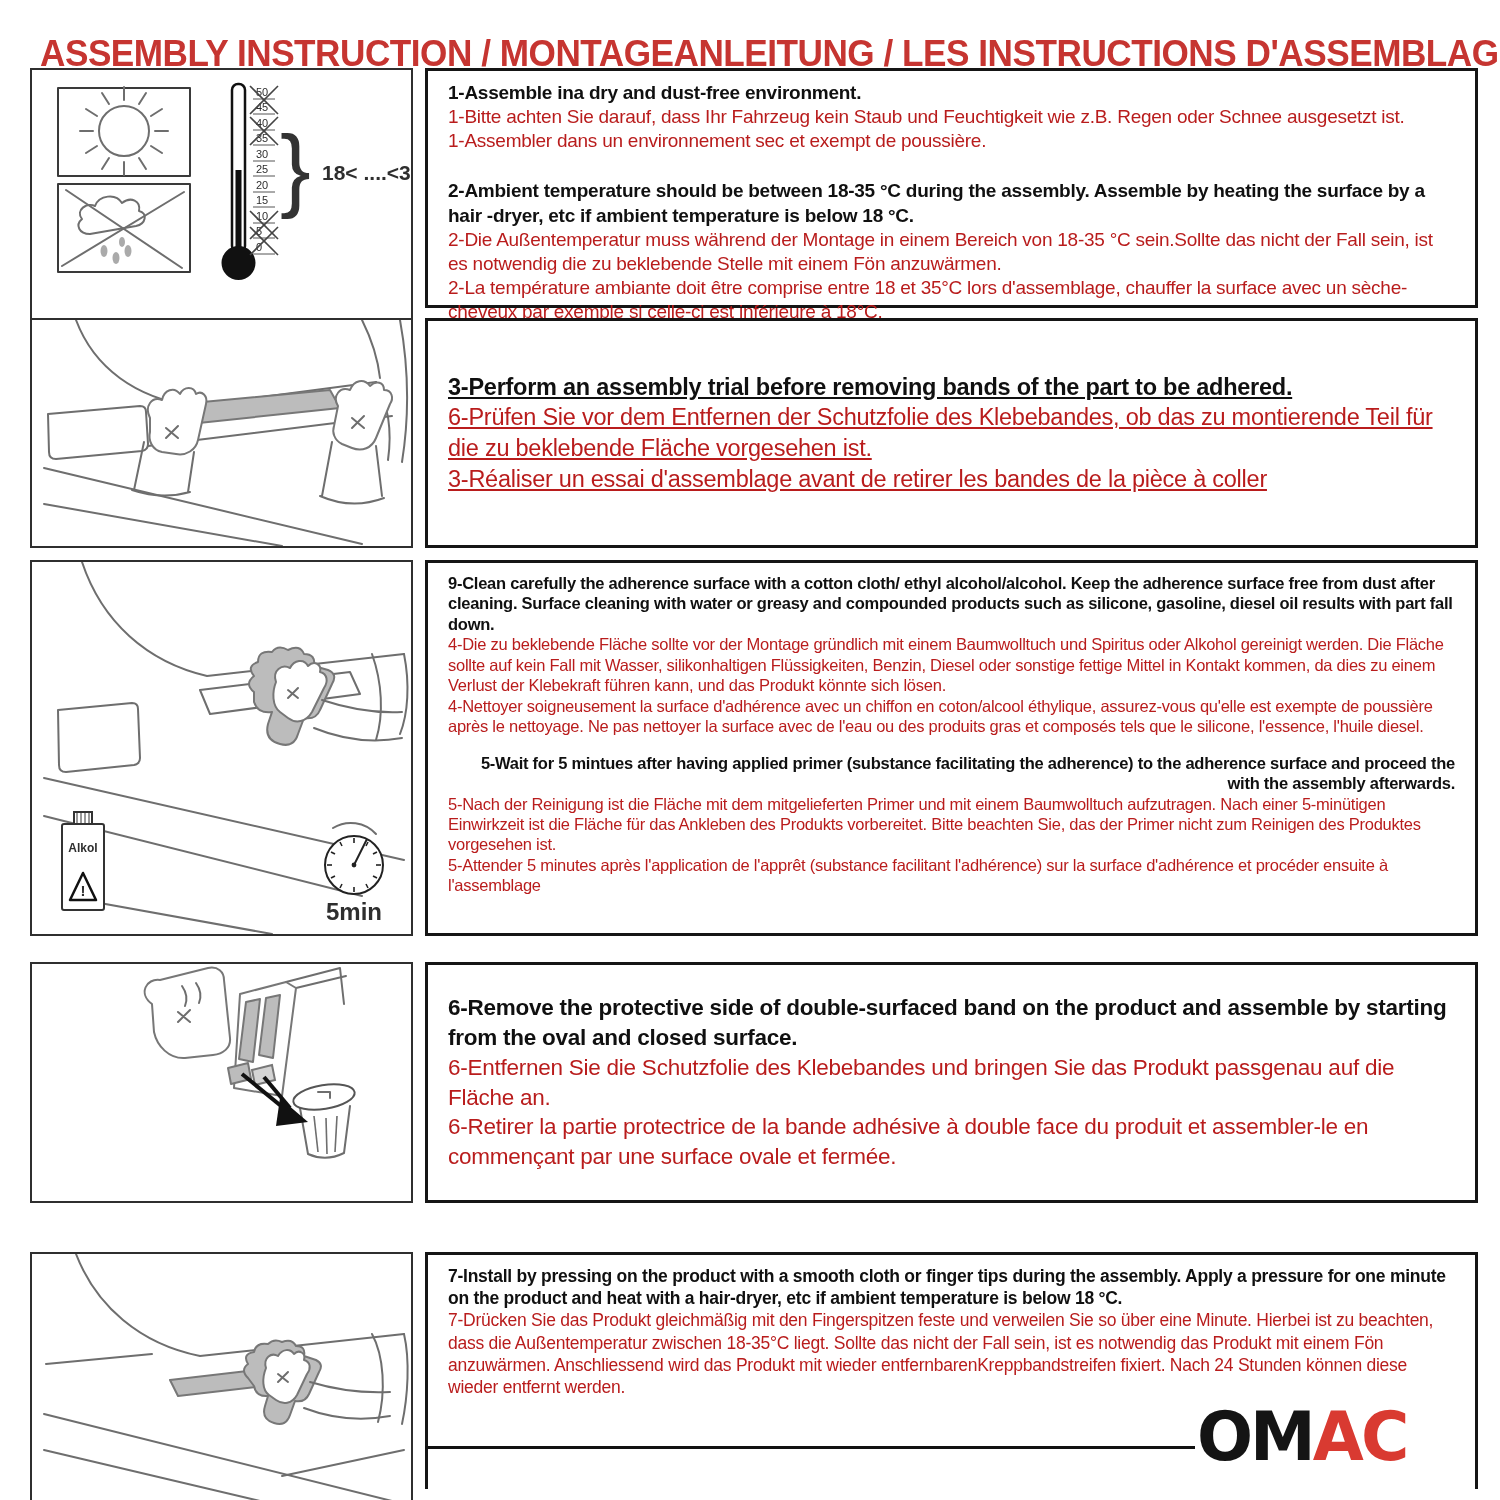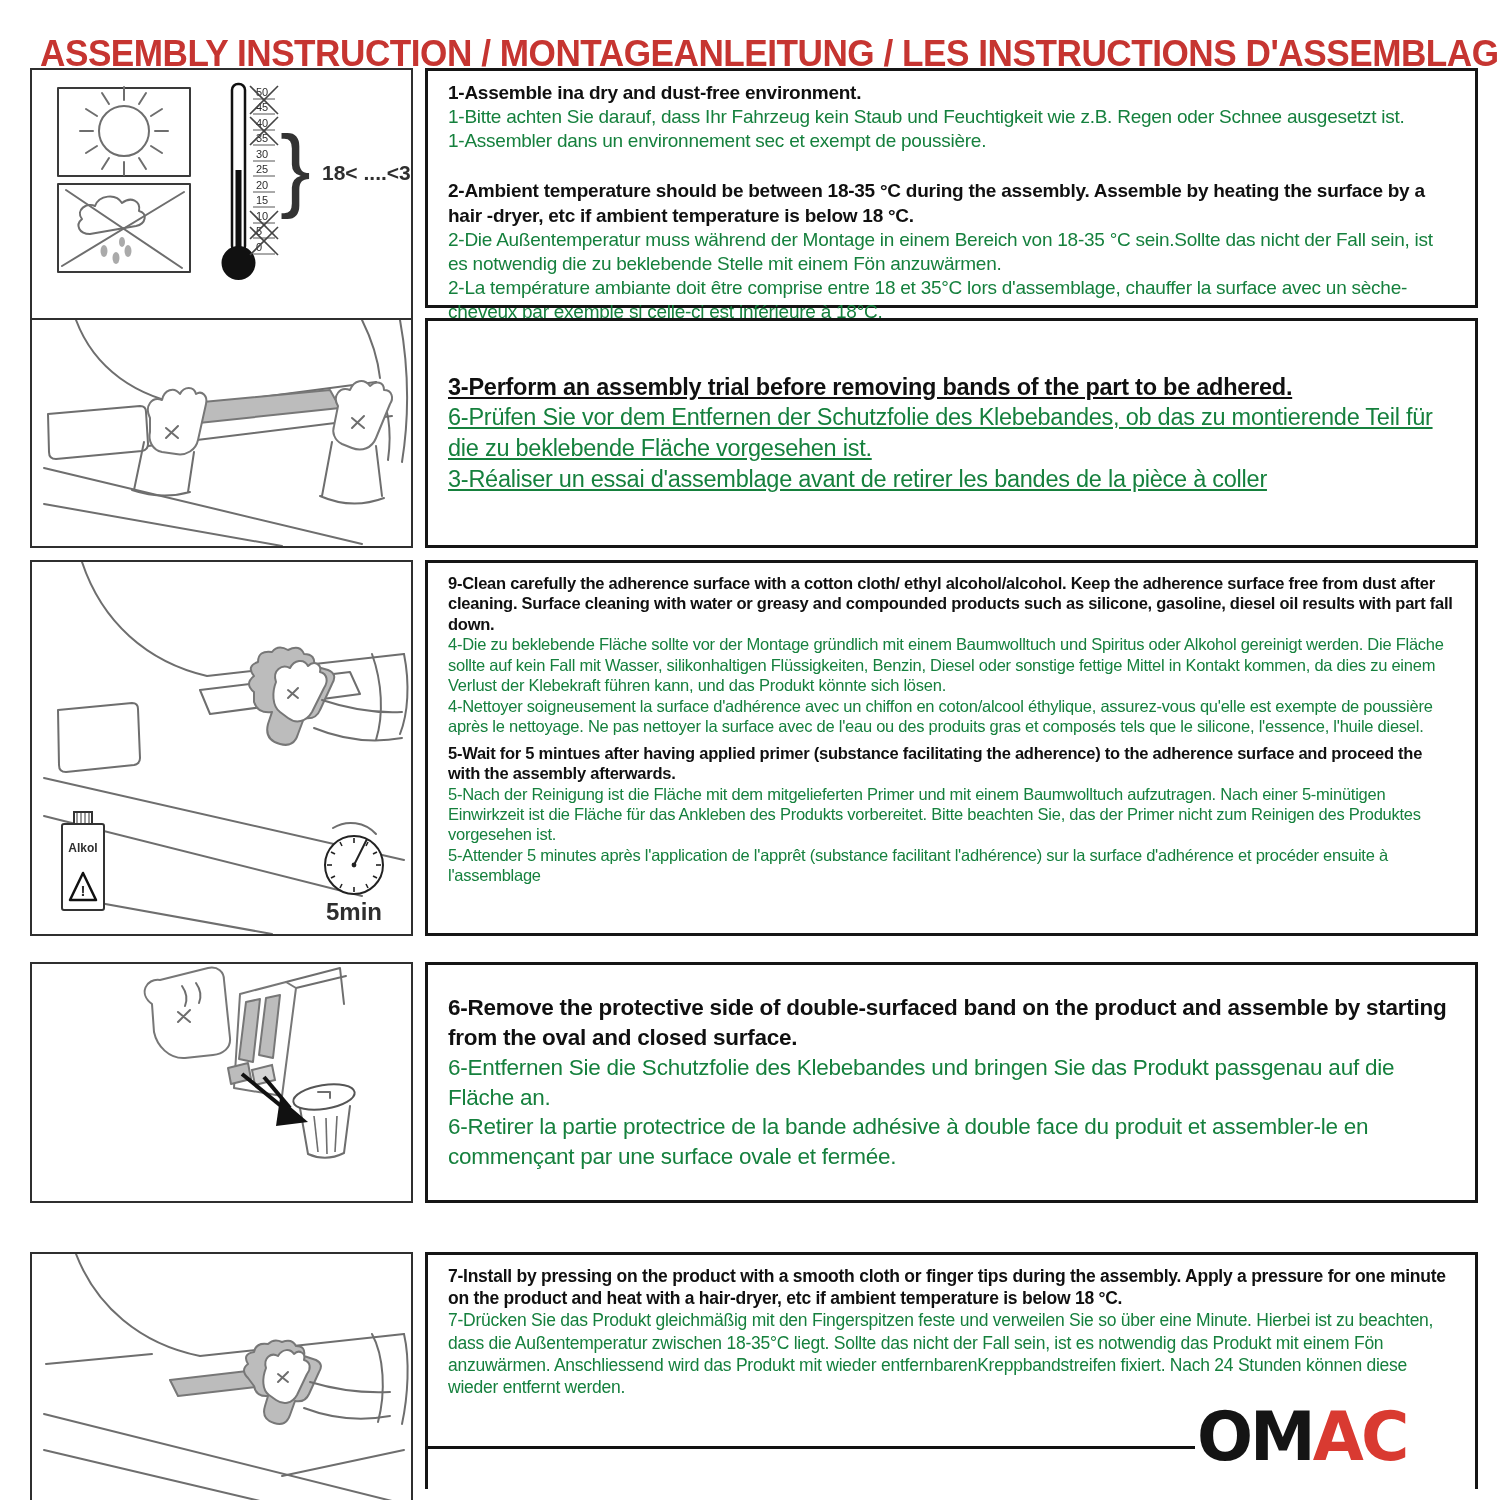--- a/index.html
+++ b/index.html
@@ -6,29 +6,29 @@
   body{width:1500px;height:1500px;position:relative;overflow:hidden;
        font-family:"Liberation Sans", sans-serif;color:#222;}
   .page-title{position:absolute;left:40px;top:8px;font-size:37px;font-weight:700;
        color:#c63531;white-space:nowrap;letter-spacing:-0.5px;
        transform:scaleX(.95);transform-origin:left center;}
   .row{position:absolute;left:0;width:1500px;}
   .illus{position:absolute;left:30px;background:#fff;border:2px solid #2f2f2f;box-sizing:border-box;}
   .tpanel{position:absolute;left:425px;width:1053px;background:#fff;border:3px solid #151515;
        box-sizing:border-box;padding:10px 20px;}
   .tpanel.center{display:flex;flex-direction:column;justify-content:center;}
-  .tpanel p{margin:0;letter-spacing:-0.25px;color:#15803d;}
+  .tpanel p{margin:0;letter-spacing:-0.25px;color:#b91c1c;}
   .tpanel p.b{font-weight:700;color:#101010;}
   .t1 p{font-size:19px;line-height:1.27;}
   .t2 p{font-size:23.5px;line-height:1.3;text-decoration:underline;}
   .t3 p{font-size:16.5px;line-height:1.24;}
   .t4 p{font-size:22.5px;line-height:1.33;}
   .t5 p{font-size:17.5px;line-height:1.27;}
   .t1 p.gap{margin-top:26px;}
-  .t3 p.gap{margin-top:6px;}
+  .t3 p.gap{margin-top:16px;text-align:right;}
   svg{display:block;}
   .ln{fill:none;stroke:#6e6e6e;stroke-width:2;stroke-linecap:round;stroke-linejoin:round;}
   .lnd{fill:none;stroke:#3a3a3a;stroke-width:2;stroke-linecap:round;stroke-linejoin:round;}
   .gry{fill:#bcbcbc;stroke:#777;stroke-width:2;stroke-linejoin:round;}
   .wht{fill:#fff;stroke:#777;stroke-width:2;stroke-linejoin:round;}
   .blk{fill:#111;stroke:none;}
   .svgtxt{font-family:"Liberation Sans",sans-serif;fill:#2e2e2e;}
   .divider-line{position:absolute;left:425px;top:1446px;width:770px;height:3px;background:#111;}
   .logo{position:absolute;left:1197px;top:1402px;font-family:"DejaVu Sans","Liberation Sans",sans-serif;
        font-weight:700;font-size:66px;letter-spacing:-3px;line-height:70px;white-space:nowrap;

